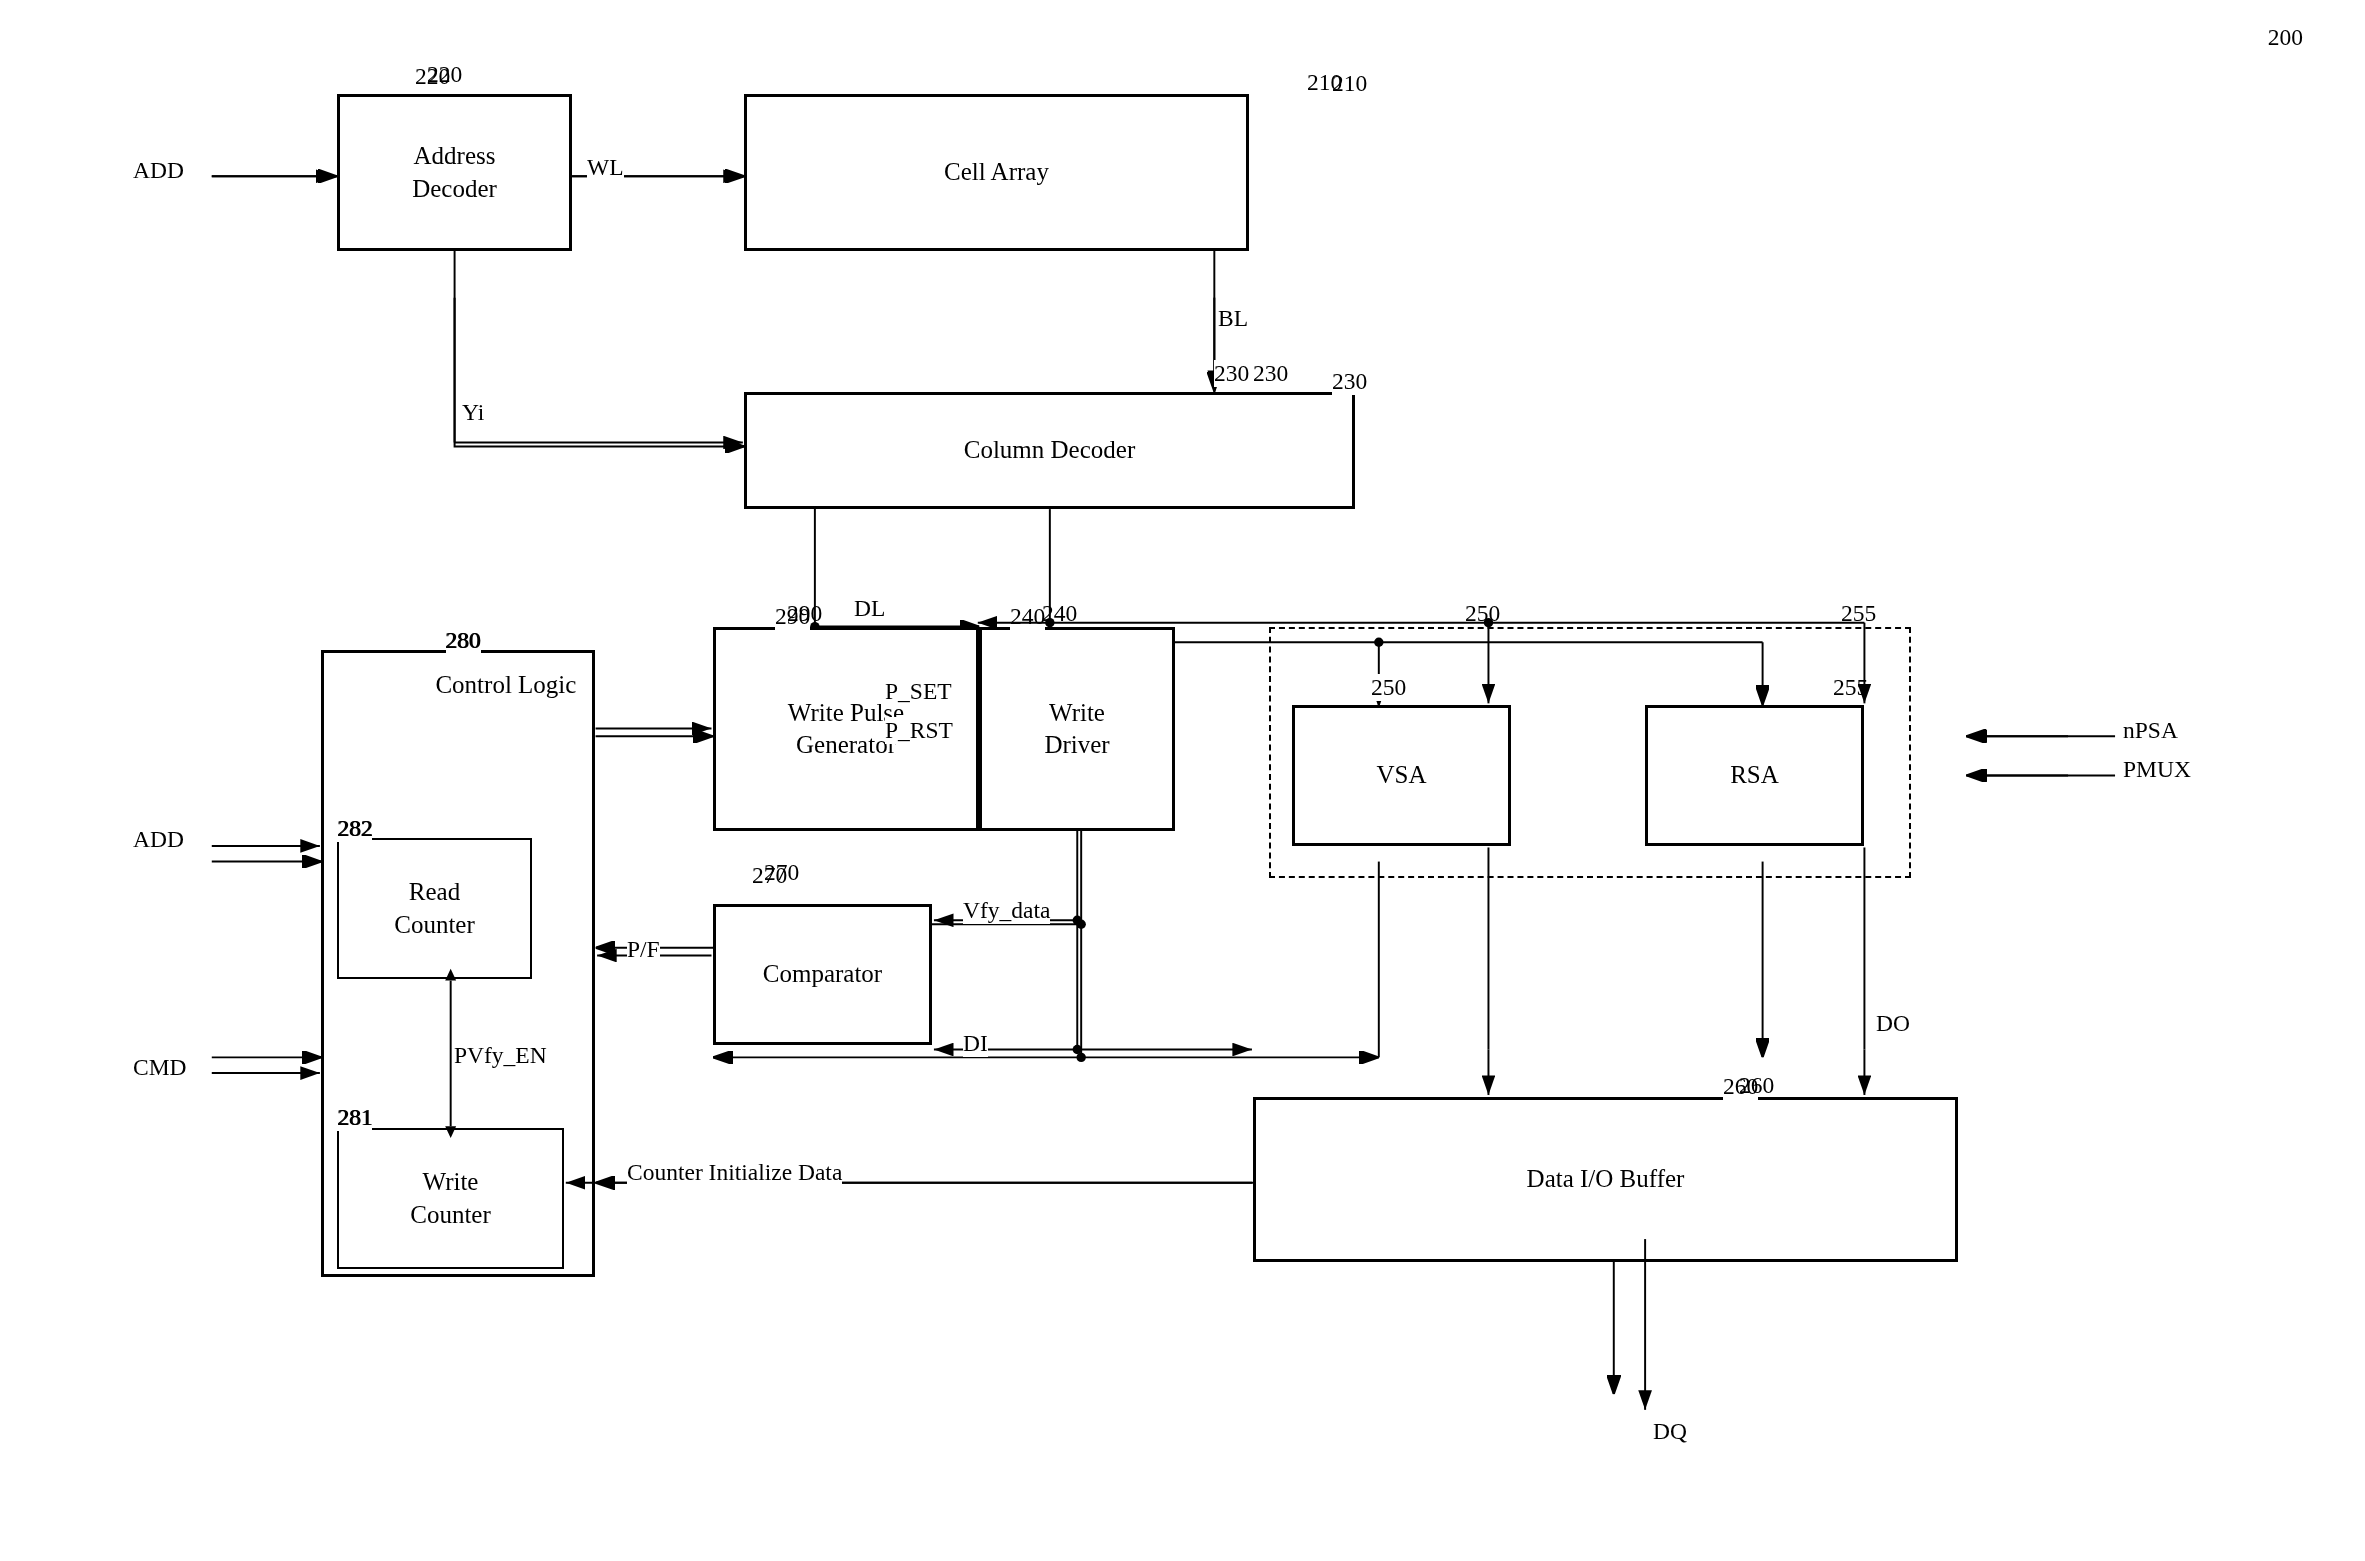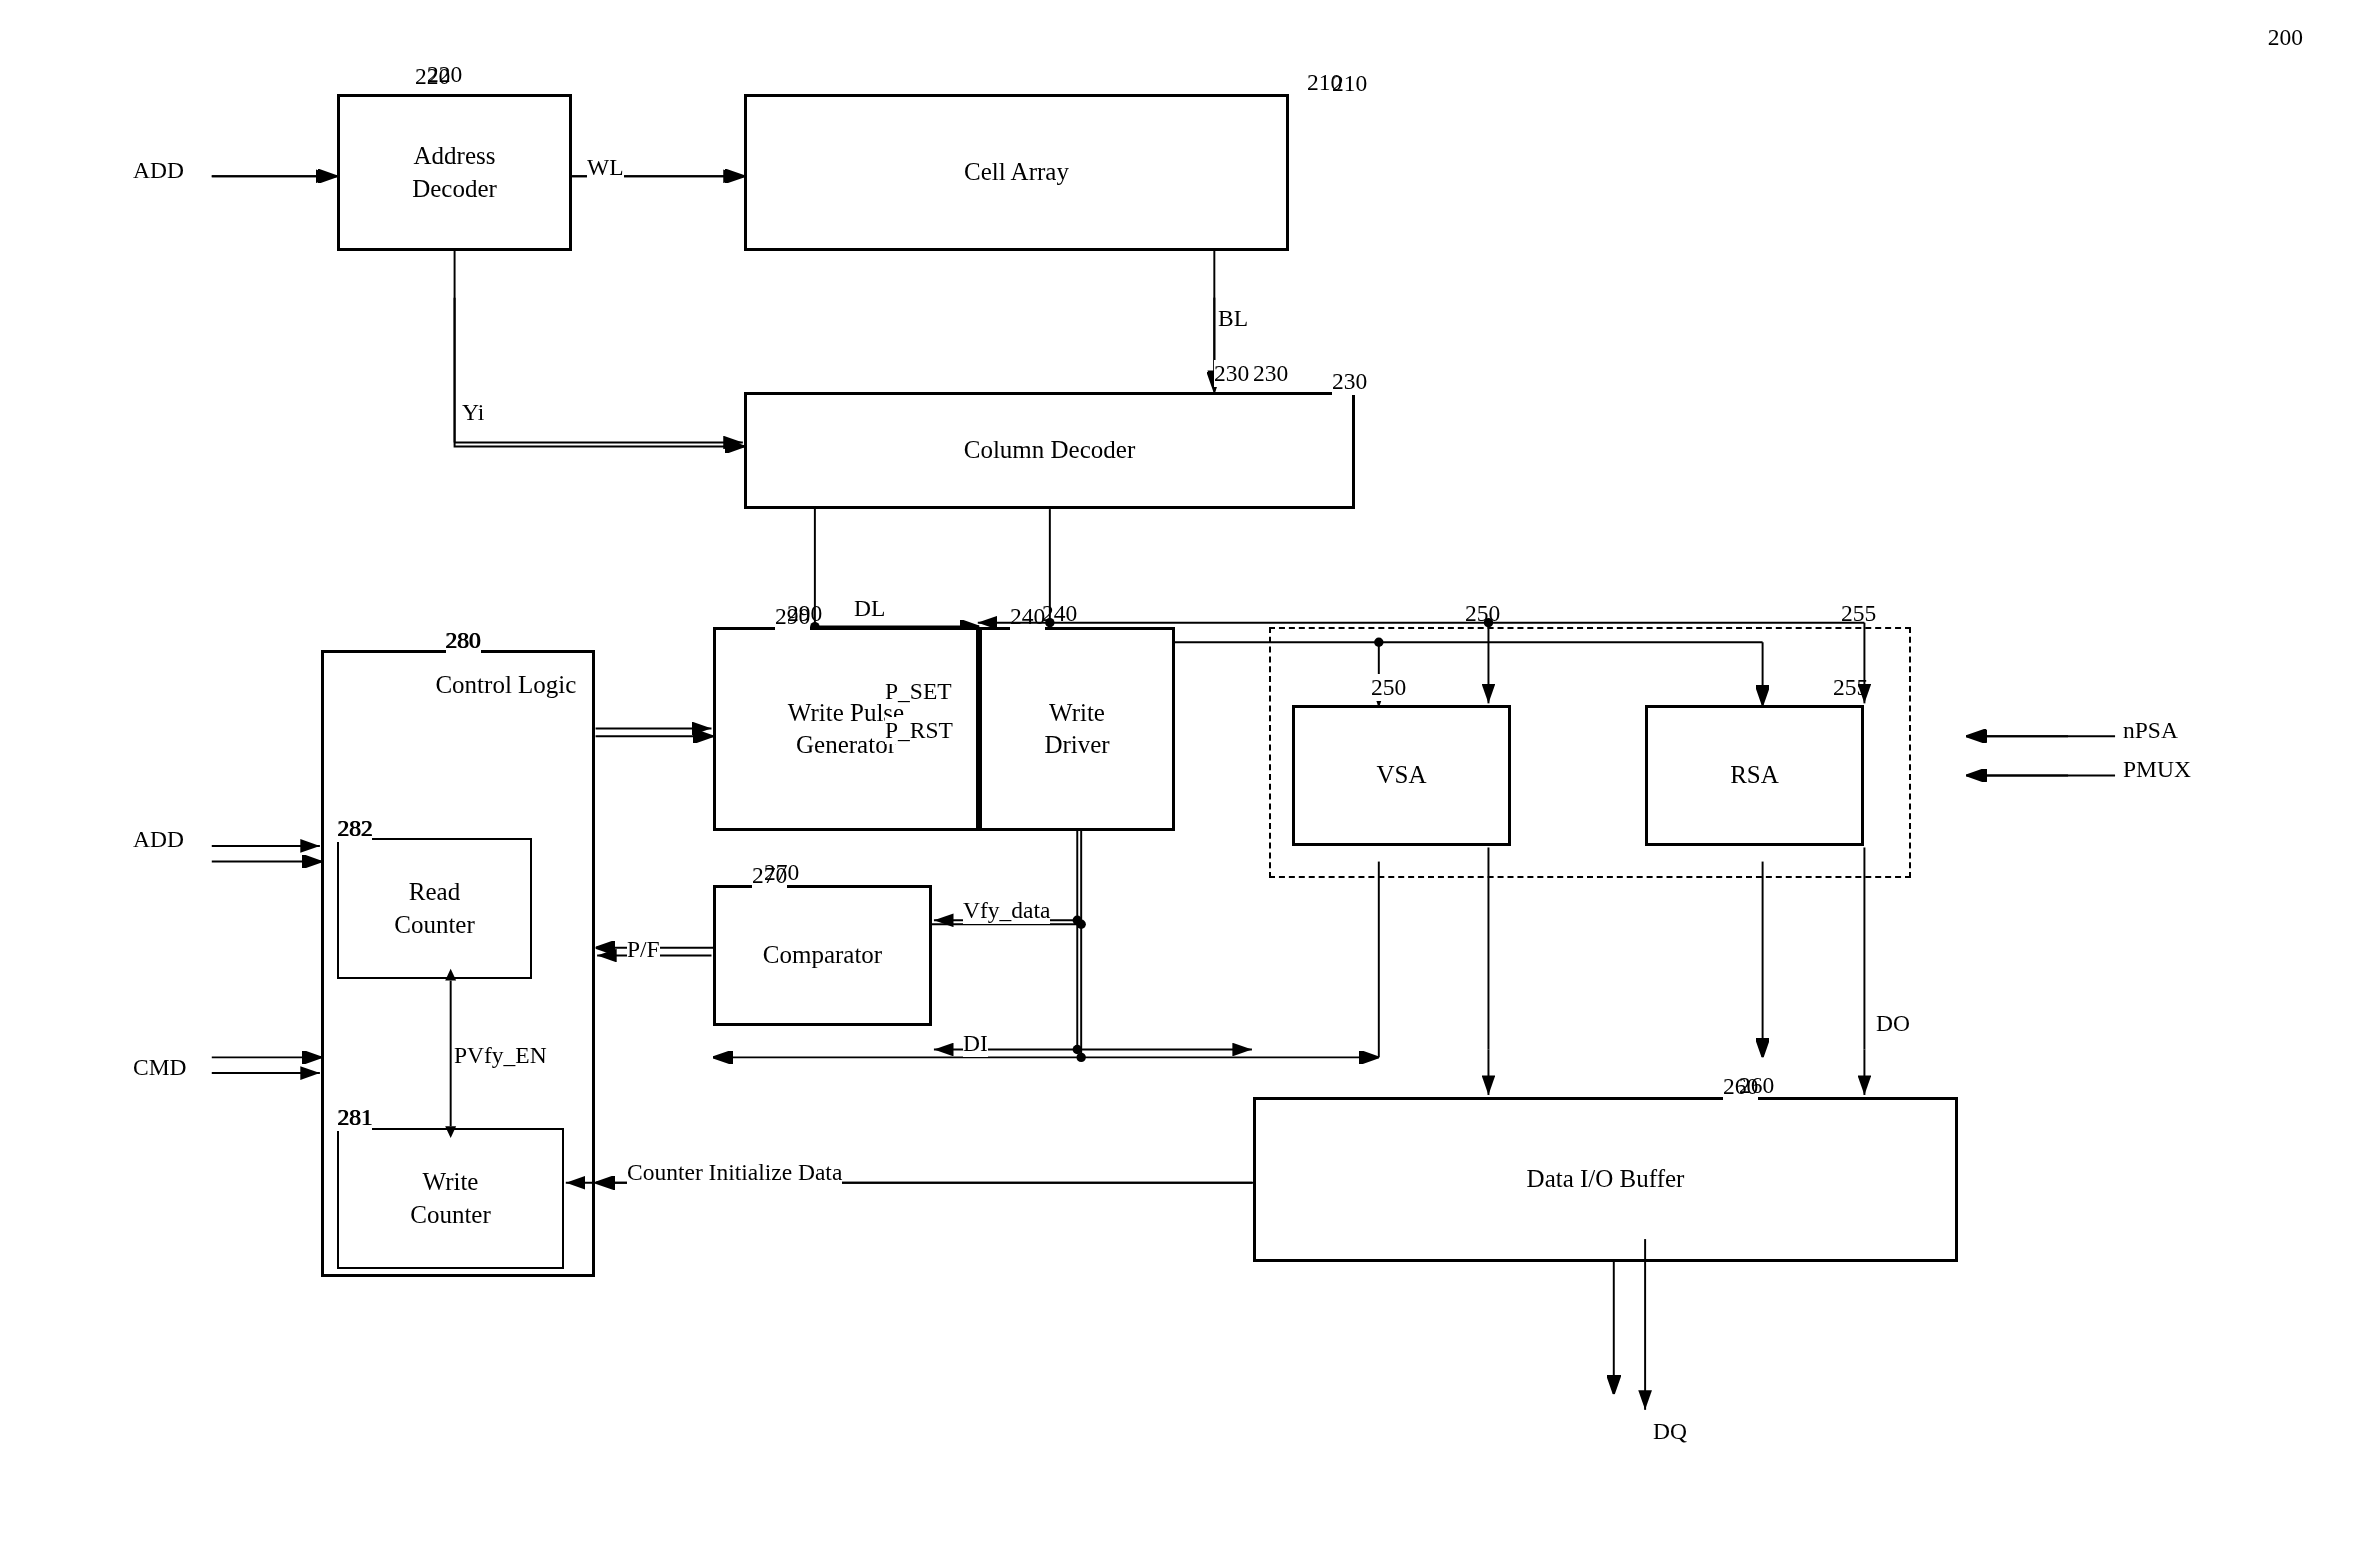--- a/index.html
+++ b/index.html
@@ -138,21 +138,21 @@
 
     <line x1="490" y1="1310" x2="490" y2="1410" stroke="#000" stroke-width="2.5" marker-end="url(#arrow)"></line>
     <line x1="490" y1="1410" x2="490" y2="1310" stroke="#000" stroke-width="0"></line>
 
     <line x1="490" y1="1310" x2="490" y2="1430" stroke="#000" stroke-width="2.5"></line>
     <polygon points="483,1310 497,1310 490,1295" fill="#000"></polygon>
     <polygon points="483,1430 497,1430 490,1445" fill="#000"></polygon>
 
   </svg>
 
-  <div class="block block-thick" style="left:744px; top:94px; width:545px; height:157px;">
+  <div class="block block-thick" style="left:744px; top:94px; width:505px; height:157px;">
     <span>Cell Array</span>
   </div>
   <span class="label" style="left:1332px; top:70px;">210</span>
 
   <div class="block block-thick" style="left:337px; top:94px; width:235px; height:157px;">
     <span style="white-space:pre-line;">Address
 Decoder</span>
   </div>
   <span class="label" style="left:415px; top:63px;">220</span>
 
@@ -177,21 +177,21 @@
   <div class="block block-thick" style="left:1645px; top:705px; width:219px; height:141px;">
     <span>RSA</span>
   </div>
   <span class="label" style="left:1833px; top:674px;">255</span>
 
   <div class="block block-thick" style="left:1253px; top:1097px; width:705px; height:165px;">
     <span>Data I/O Buffer</span>
   </div>
   <span class="label" style="left:1723px; top:1073px;">260</span>
 
-  <div class="block block-thick" style="left:713px; top:885px; width:219px; height:141px;">
+  <div class="block block-thick" style="left:713px; top:904px; width:219px; height:141px;">
     <span>Comparator</span>
   </div>
   <span class="label" style="left:752px; top:862px;">270</span>
 
   <div class="block block-thick" style="left:321px; top:650px; width:274px; height:627px; align-items:flex-start; justify-content:flex-start; padding:7.8px;">
     <span style="font-size:25px; padding:7.8px; text-align:right; display:block; width:100%;">Control
 Logic</span>
   </div>
   <span class="label" style="left:446px; top:627px;">280</span>
 

